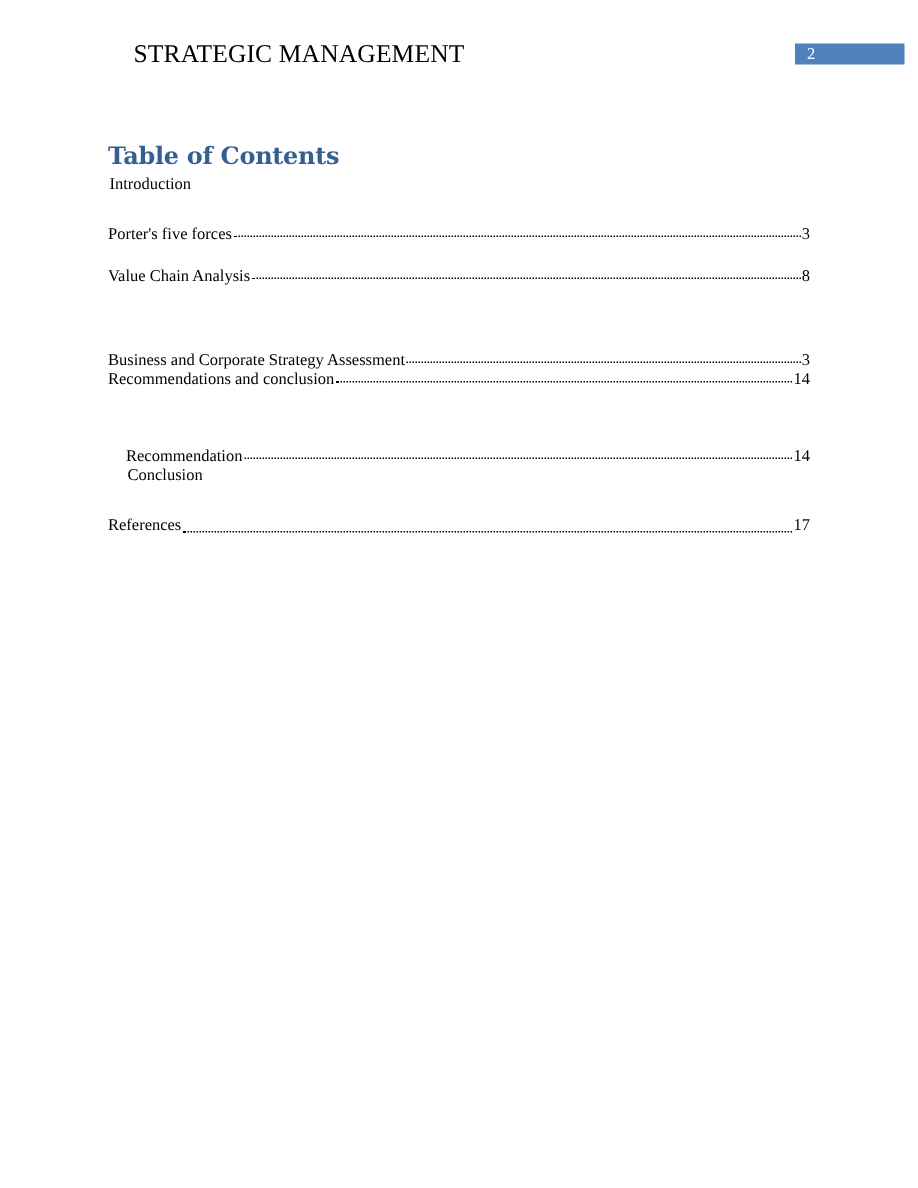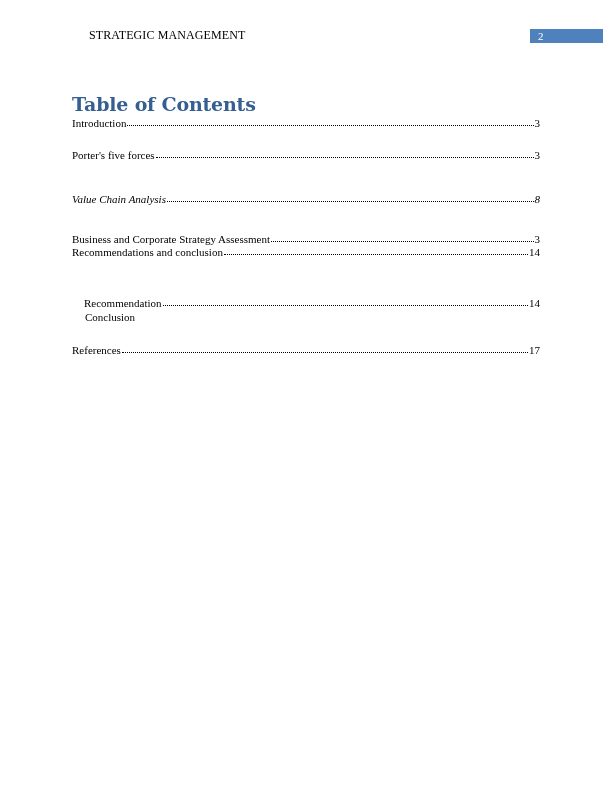--- a/index.html
+++ b/index.html
@@ -13,21 +13,21 @@
       height: 792px;
       background: #ffffff;
       overflow: hidden;
       font-family: "Liberation Serif", serif;
       color: #000000;
     }
     .header-title {
       position: absolute;
       left: 89px;
       top: 28px;
-      font-size: 12px;
+      font-size: 17px;
       line-height: 15px;
       letter-spacing: 0.1px;
     }
     .page-number-box {
       position: absolute;
       left: 530px;
       top: 29px;
       width: 73px;
       height: 14px;
       background: #4f81bd;
@@ -39,21 +39,21 @@
       font-size: 11px;
       line-height: 14px;
       color: #ffffff;
     }
     .toc-heading {
       position: absolute;
       left: 72px;
       top: 96px;
       font-family: "DejaVu Serif", serif;
       font-weight: bold;
-      font-size: 19px;
+      font-size: 16px;
       line-height: 16px;
       color: #365f91;
       letter-spacing: -0.2px;
     }
     .toc-entry {
       position: absolute;
       left: 72px;
       width: 468px;
       height: 14px;
       display: flex;
@@ -90,33 +90,33 @@
 <div class="page">
 
   <div class="header-title">STRATEGIC MANAGEMENT</div>
 
   <div class="page-number-box">
     <span class="page-number">2</span>
   </div>
 
   <div class="toc-heading">Table of Contents</div>
 
-  <div class="toc-entry" style="top:116px;">
+  <div class="toc-entry" style="top:116px;flex-direction:column;">
     <span class="toc-label">Introduction</span>
     <span class="toc-leader"></span>
     <span class="toc-page">3</span>
   </div>
 
   <div class="toc-entry" style="top:148px;justify-content:space-between;">
     <span class="toc-label">Porter's five forces</span>
     <span class="toc-leader"></span>
     <span class="toc-page">3</span>
   </div>
 
-  <div class="toc-entry" style="top:192px;font-style:italic;">
+  <div class="toc-entry" style="top:176px;">
     <span class="toc-label">Value Chain Analysis</span>
     <span class="toc-leader"></span>
     <span class="toc-page">8</span>
   </div>
 
   <div class="toc-entry" style="top:212px;margin-top:20px;">
     <span class="toc-label">Business and Corporate Strategy Assessment</span>
     <span class="toc-leader"></span>
     <span class="toc-page">3</span>
   </div>
@@ -132,19 +132,19 @@
     <span class="toc-leader"></span>
     <span class="toc-page">14</span>
   </div>
 
   <div class="toc-entry level-2" style="top:310px;flex-direction:column;">
     <span class="toc-label">Conclusion</span>
     <span class="toc-leader"></span>
     <span class="toc-page">16</span>
   </div>
 
-  <div class="toc-entry" style="top:343px;">
+  <div class="toc-entry" style="top:343px;align-items:center;">
     <span class="toc-label">References</span>
     <span class="toc-leader"></span>
     <span class="toc-page">17</span>
   </div>
 
 </div>
 
 </body></html>

